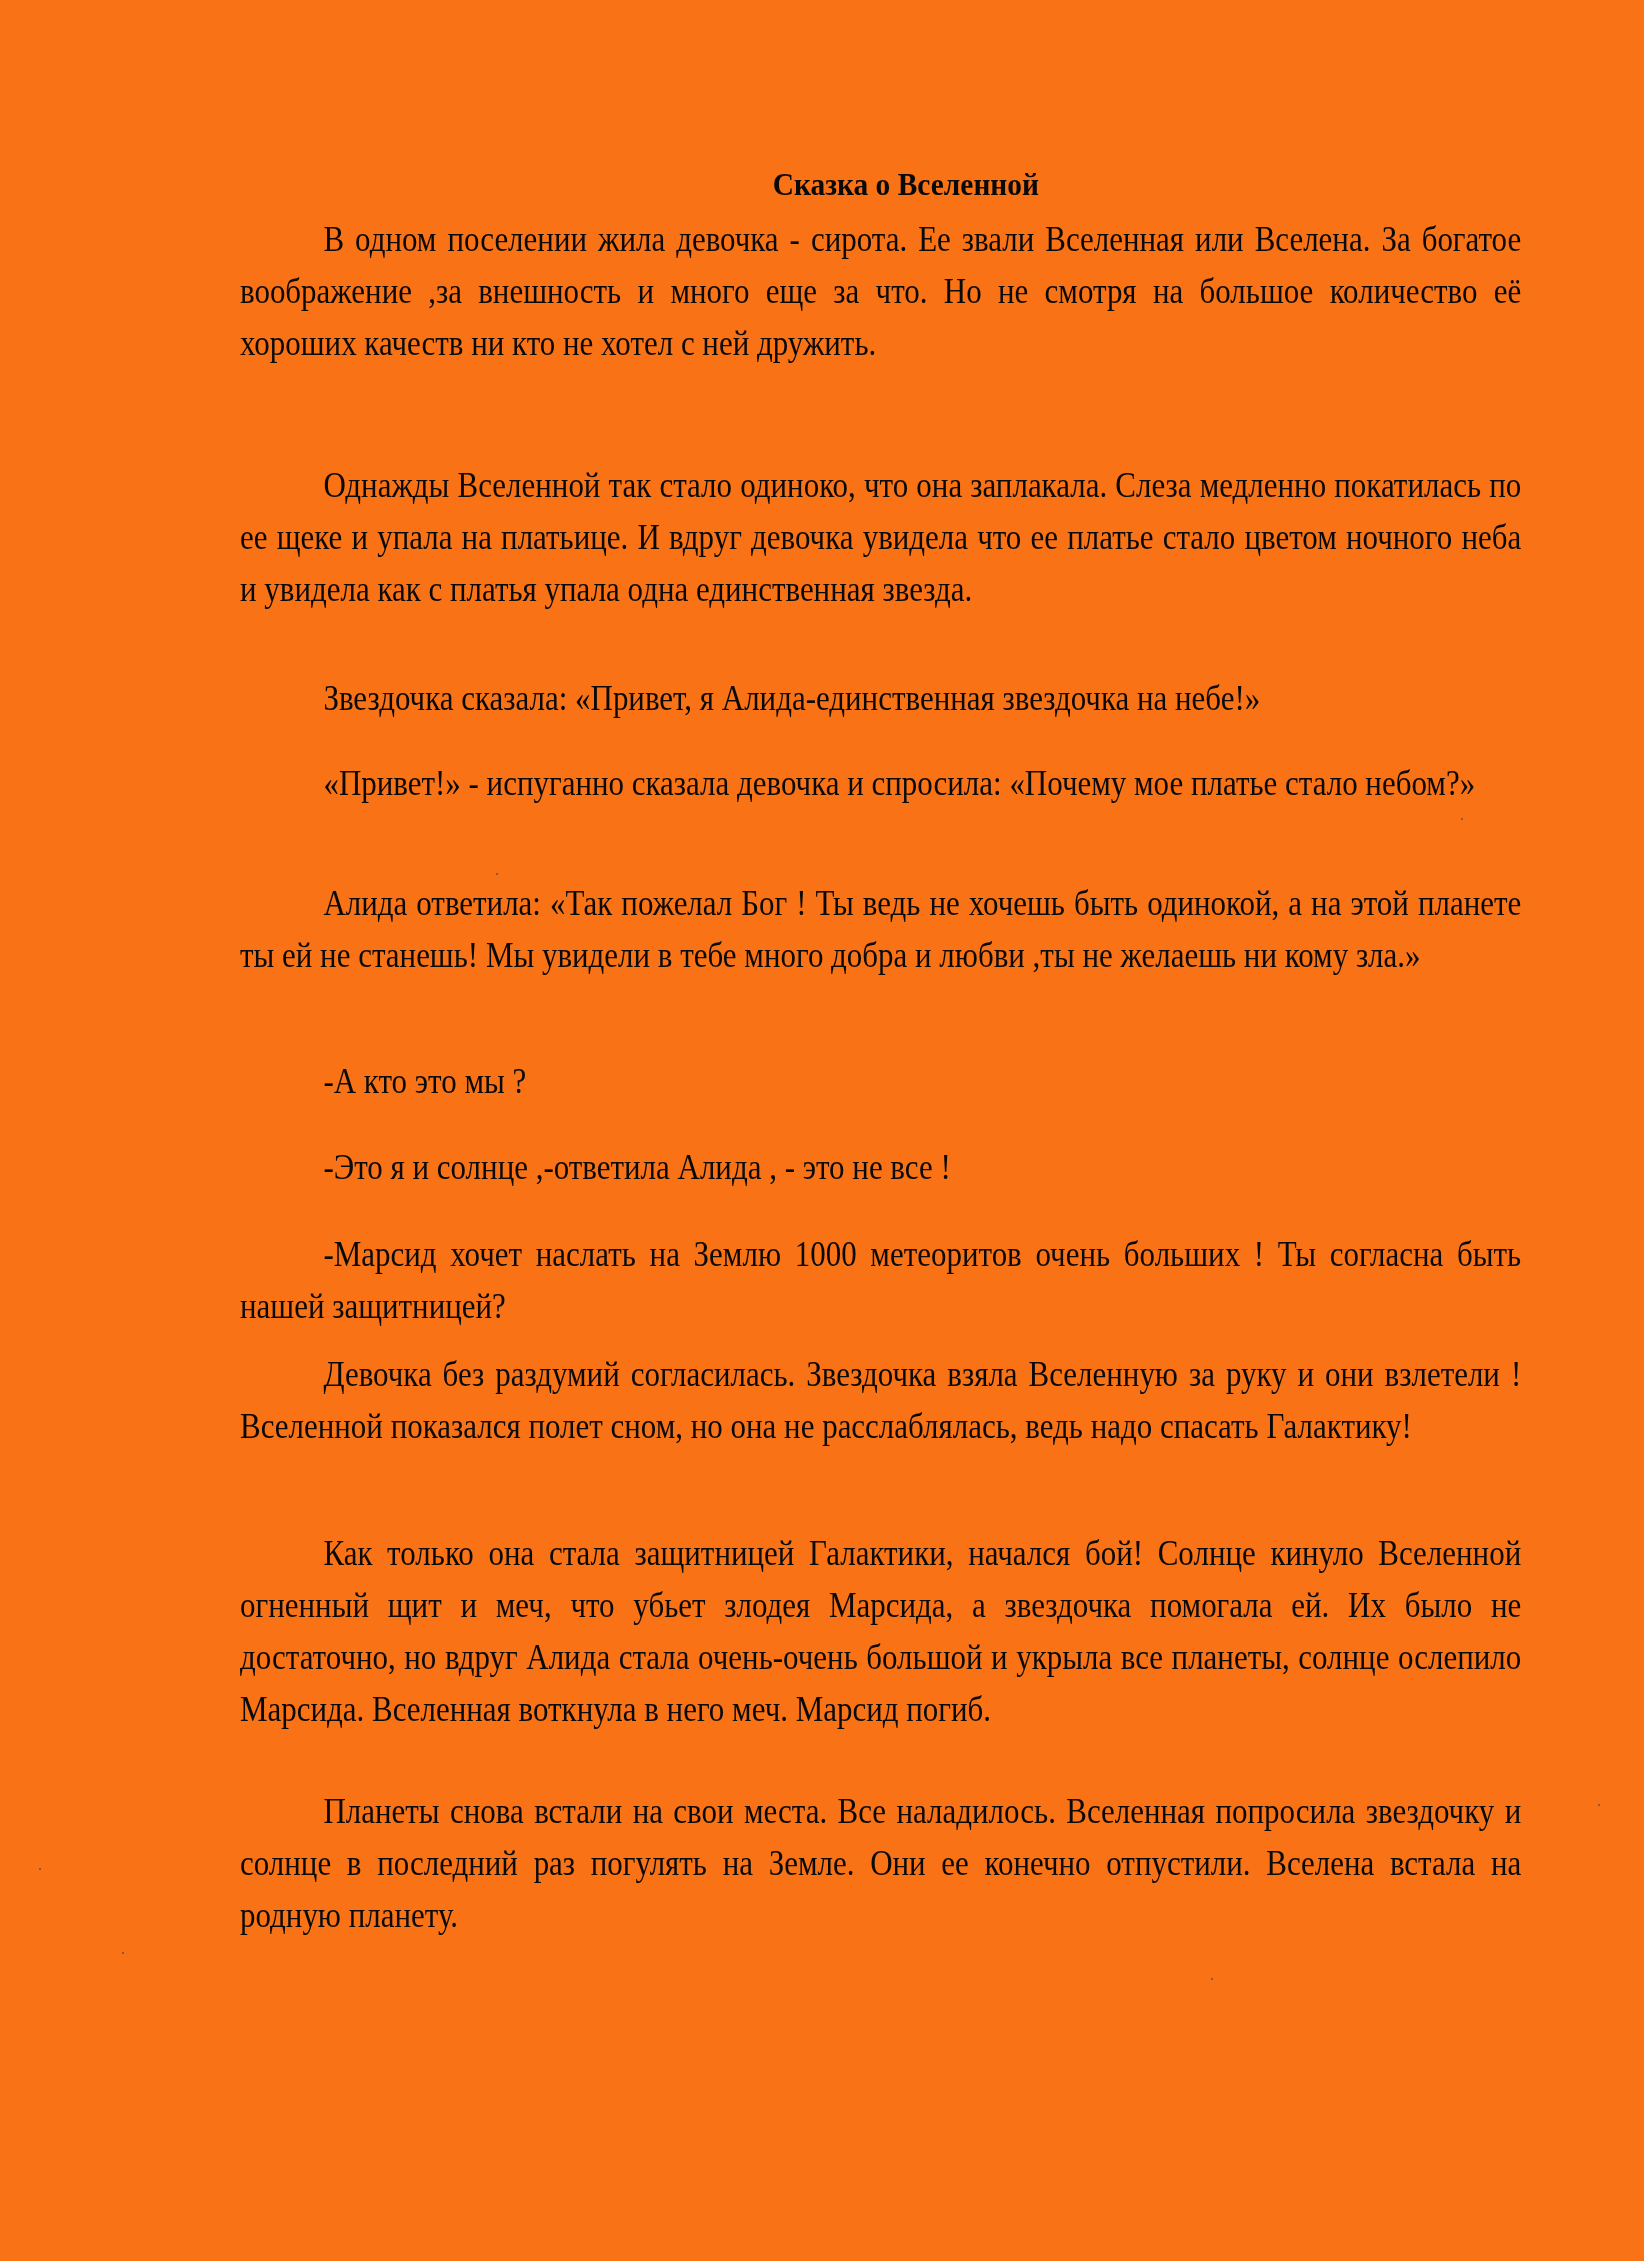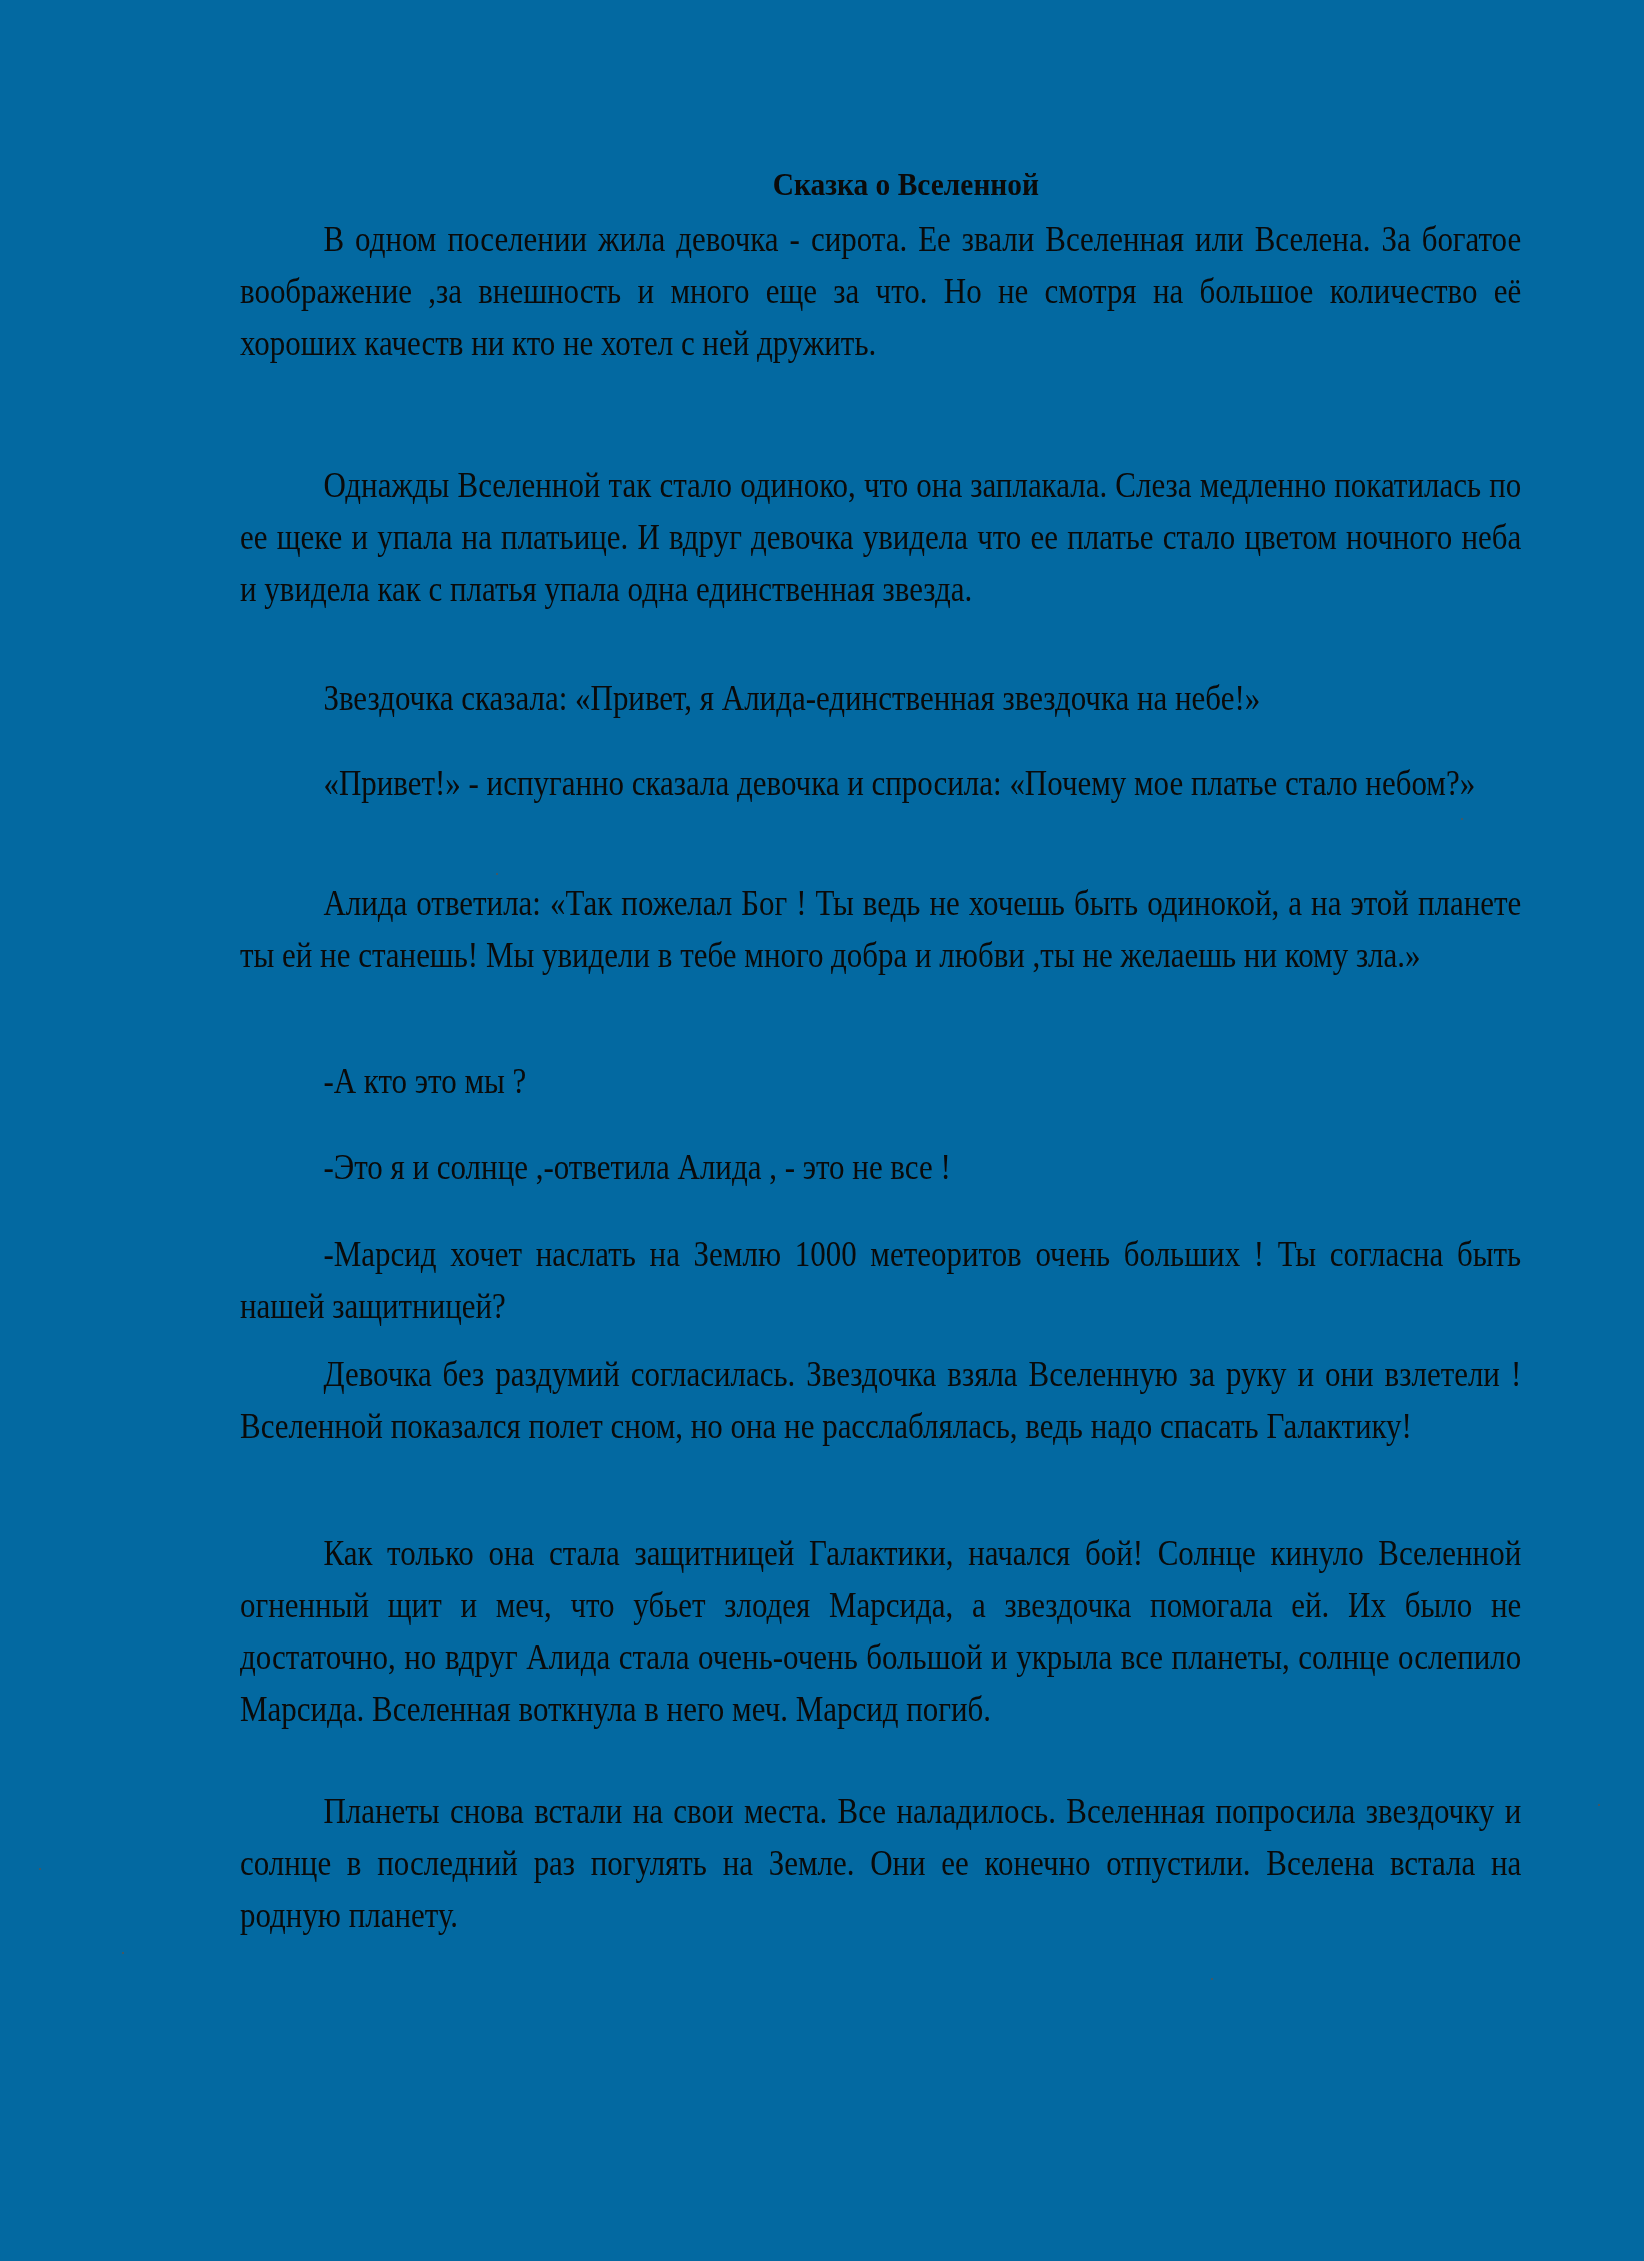--- a/index.html
+++ b/index.html
@@ -14,21 +14,21 @@
     overflow: hidden;
     font-family: "Liberation Serif", "DejaVu Serif", serif;
     color: #0a0a0a;
   }
   .page {
     position: absolute;
     left: 0;
     top: 0;
     width: 1644px;
     height: 2261px;
-    background: #0369a1;
+    background: #f97316;
   }
   .title {
     position: absolute;
     left: 0;
     width: 100%;
     top: 143px;
     text-align: center;
     padding-left: 155px;
     box-sizing: border-box;
     font-weight: bold;

